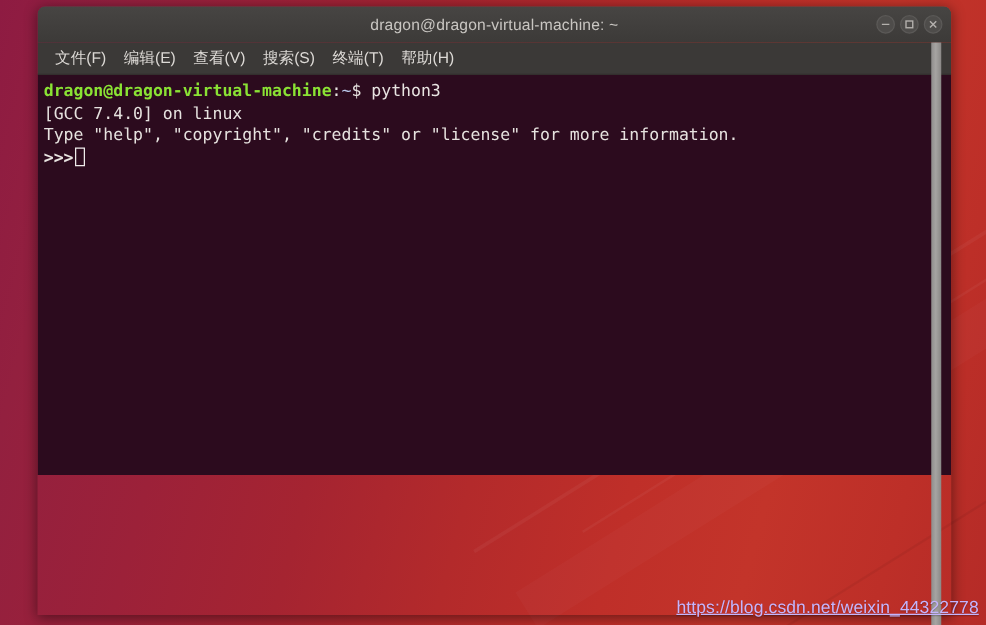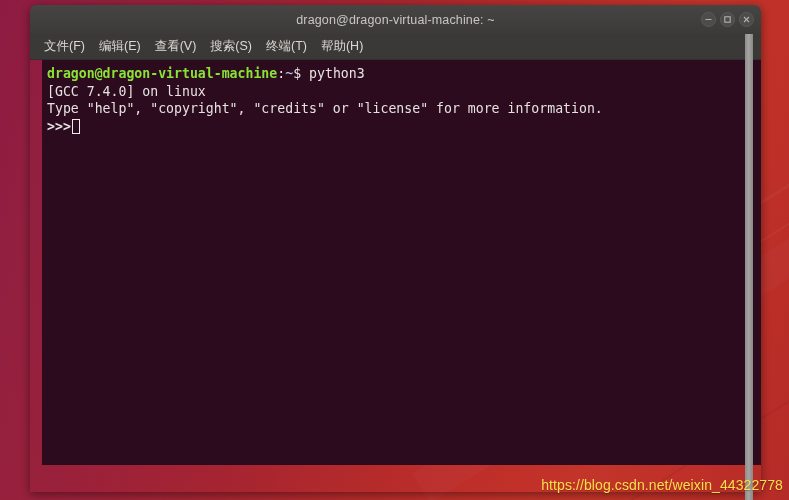--- a/index.html
+++ b/index.html
@@ -112,29 +112,28 @@
     color: #dcd9d5;
     padding: 2px 7px;
     white-space: nowrap;
     cursor: default;
     border-radius: 2px;
   }
 
   
   #terminal-body {
     position: relative;
-    height: 405px;
+    height: 320px;
     background: #2c0b1e;
     padding: 5px 16px 0 5px;
     font-family: "DejaVu Sans Mono", monospace;
     font-size: 13.2px;
     line-height: 17.6px;
     color: #e6e2df;
     overflow: hidden;
-    margin-left: 12px;
   }
   .term-line {
     white-space: pre;
     height: 17.6px;
   }
   .c-green { color: #8ae234; font-weight: bold; }
   .c-blue  { color: #b8c6e8; }
   .c-white { color: #e8e4e1; }
   .c-prompt { color: #e8e4e1; font-weight: bold; }
   #cursor {
@@ -157,25 +156,26 @@
     background: linear-gradient(to right, #8f8d8c, #a6a4a2 45%, #8a8886);
     cursor: pointer;
   }
 
   
   #watermark {
     position: absolute;
     right: 6px;
     bottom: 7px;
     font-size: 14px;
-    color: #fde047;
+    color: #c4b5fd;
     letter-spacing: 0.1px;
     white-space: nowrap;
     text-shadow: 0 1px 1px rgba(0,0,0,0.25);
     z-index: 5;
+    text-decoration: underline;
   }
 </style>
 </head>
 <body>
 
 <div id="desktop">
   <div class="streak s3"></div>
   <div class="streak s1"></div>
   <div class="streak s2"></div>
   <div class="streak s4"></div>

